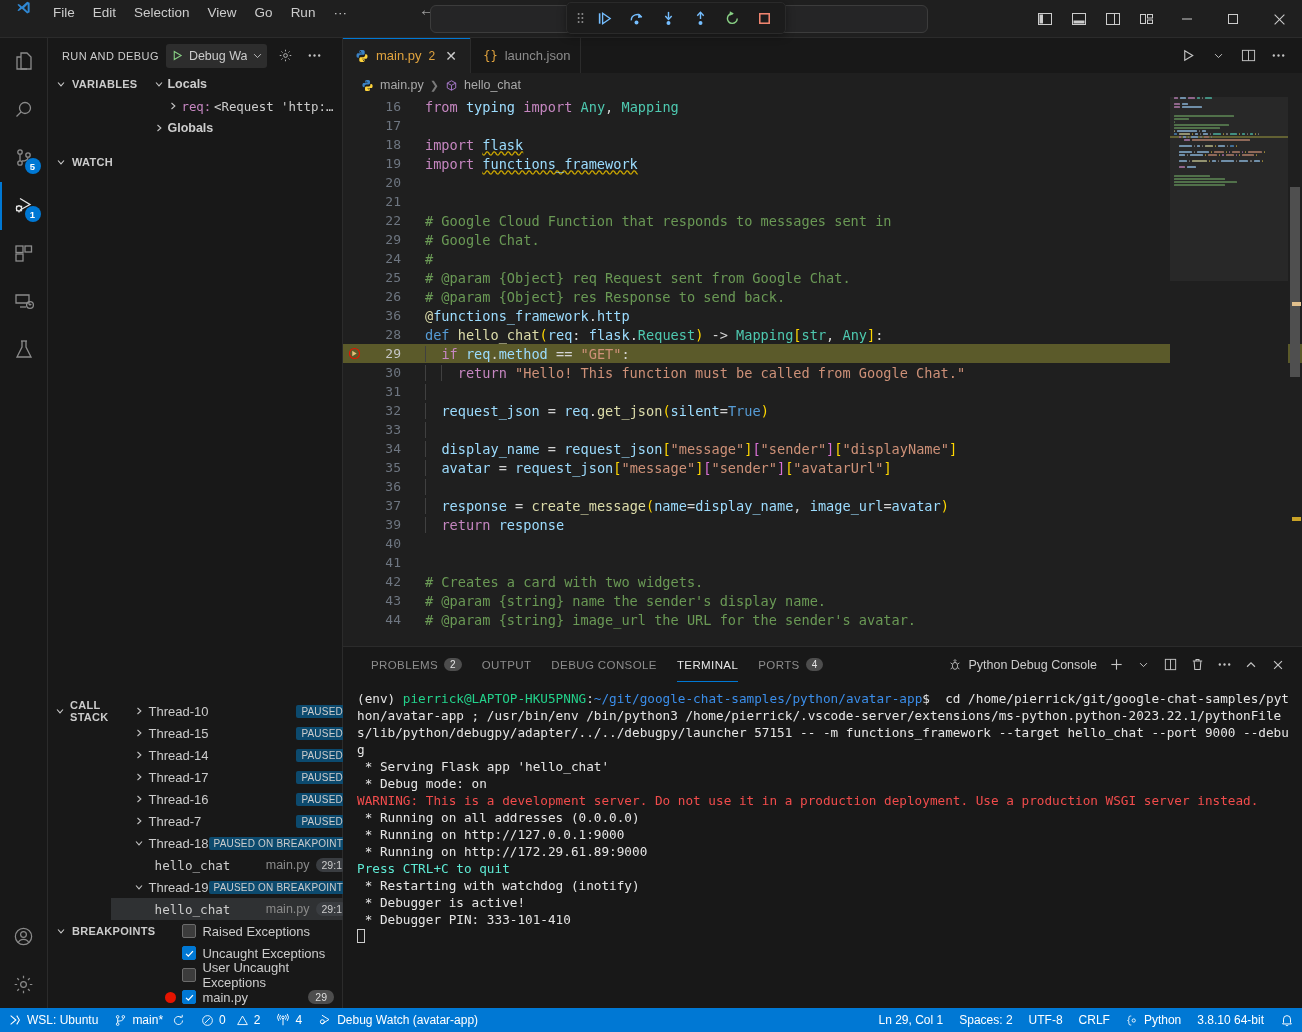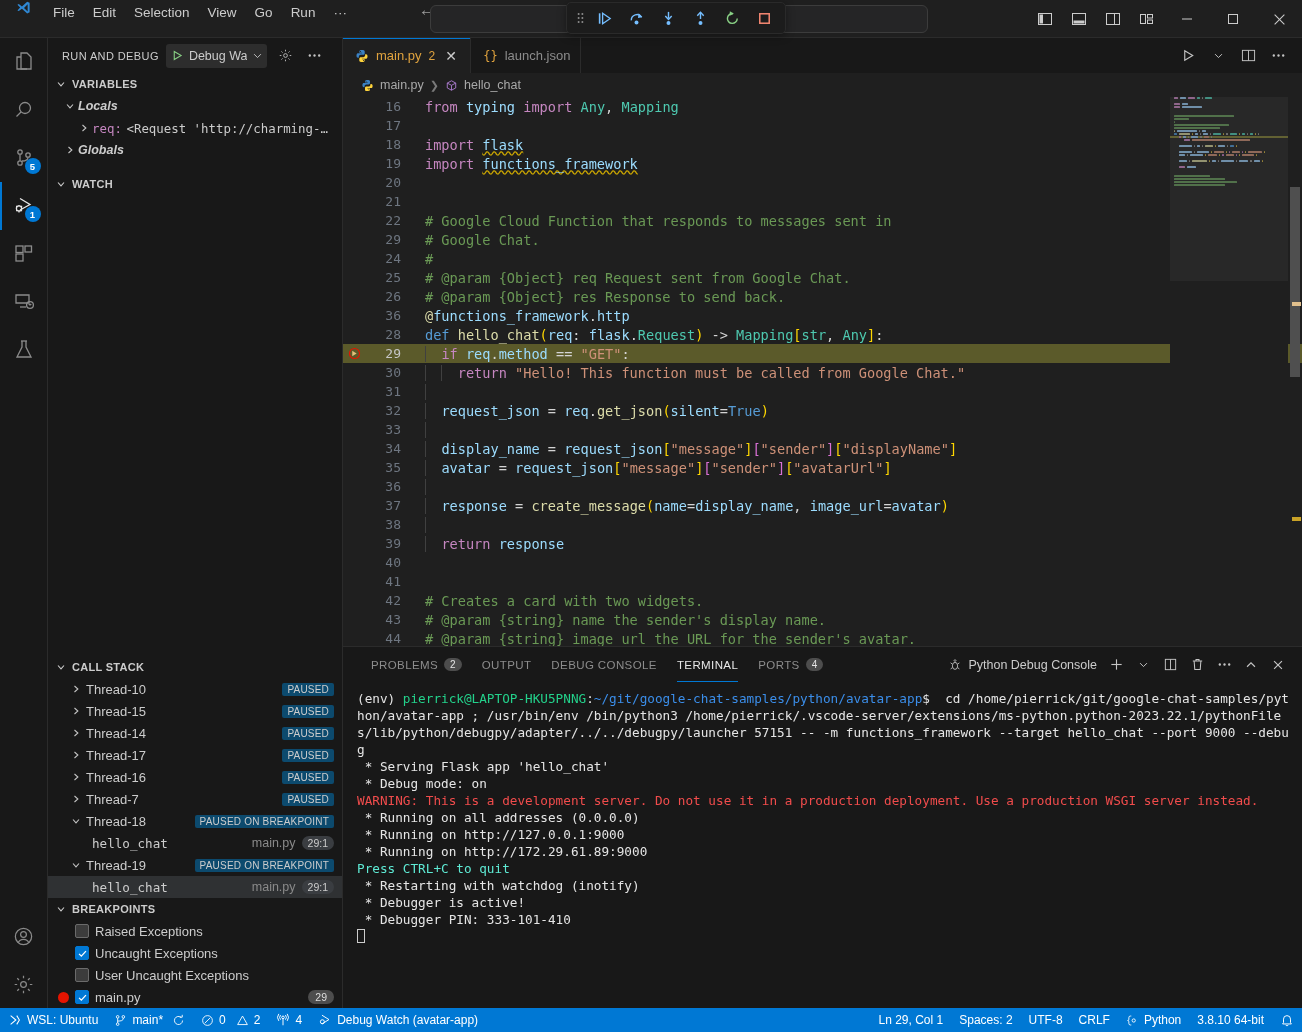--- a/index.html
+++ b/index.html
@@ -79,37 +79,37 @@
     height: 35px; display: flex; align-items: center; padding: 0 6px 0 14px; gap: 7px; flex:0 0 35px;
   }
   .sb-title { font-size: 11px; letter-spacing: .4px; color: #cccccc; text-transform: uppercase; font-weight: 400; white-space: nowrap; }
   .cfg-select {
     display: flex; align-items: center; gap: 5px; background: #2d2d2d; height: 24px;
     border-radius: 3px; padding: 0 4px 0 5px; max-width: 118px; overflow:hidden;
   }
   .cfg-name { font-size: 12.5px; color: #cccccc; white-space: nowrap; overflow: hidden; }
   .sb-hdr-btn { width: 22px; height: 22px; display:flex; align-items:center; justify-content:center; color:#c5c5c5; }
 
-  .section { display: flex; flex-direction: column; min-height: 0; }
+  .section { display: flex; flex-direction: row; min-height: 0; }
   .sec-header {
     height: 22px; display: flex; align-items: center; gap: 4px; padding-left: 6px;
     font-size: 11px; font-weight: 700; letter-spacing: .3px; color: #cccccc; flex: 0 0 22px;
   }
   .chev { width: 14px; display: inline-flex; align-items: center; justify-content: center; color: #cccccc; }
 
   .tree-row {
     height: 22px; display: flex; align-items: center; font-size: 13px; color: #cccccc;
     padding-right: 8px; white-space: nowrap; position: relative;
   }
   .tree-row .twisty { width: 16px; display:flex; align-items:center; justify-content:center; color:#c5c5c5; flex:0 0 16px; }
 
   .vars-body { height: 78px; overflow: hidden; }
   .var-key { color: #c586c0; font-family: "DejaVu Sans Mono", monospace; font-size: 12.4px; }
   .var-val { color: #cccccc; font-family: "DejaVu Sans Mono", monospace; font-size: 12.4px; overflow:hidden; text-overflow:ellipsis; }
-  .bold-label { font-weight: 700; font-size: 12.5px; font-style: italic; }
+  .bold-label { font-weight: 700; font-size: 12.5px; }
 
   .watch-body { flex: 1 1 auto; }
 
   .cs-body { }
   .cs-row { height: 22px; display:flex; align-items:center; font-size:13px; padding-left: 22px; padding-right: 8px; }
   .cs-row.selected { background: #2f3133; }
   .cs-name { color: #cccccc; white-space: nowrap; }
   .cs-name.mono { font-family: "DejaVu Sans Mono", monospace; font-size: 12.6px; }
   .cs-tag {
     background: #0c4a6e; color: #cccccc; font-size: 10px; border-radius: 2px;
@@ -721,21 +721,20 @@
                     <path d="M5.2 4.6 L10.6 8 L5.2 11.4 Z" fill="#e5c07b"></path>
                   </svg></div><div class="ln">29</div><div class="code-text"><span class="indent-guide" style="left: 16px;"></span><span>  </span><span class="kw">if</span><span class="op"> </span><span class="id">req</span><span class="op">.</span><span class="id">method</span><span class="op"> == </span><span class="str">"GET"</span><span class="op">:</span></div></div>
               <div class="code-line"><div class="gutter-glyph"></div><div class="ln">30</div><div class="code-text"><span class="indent-guide" style="left: 16px;"></span><span class="indent-guide" style="left: 32.4px;"></span><span>    </span><span class="kw">return</span><span class="op"> </span><span class="str">"Hello! This function must be called from Google Chat."</span></div></div>
               <div class="code-line"><div class="gutter-glyph"></div><div class="ln">31</div><div class="code-text"><span class="indent-guide" style="left: 16px;"></span><span>  </span></div></div>
               <div class="code-line"><div class="gutter-glyph"></div><div class="ln">32</div><div class="code-text"><span class="indent-guide" style="left: 16px;"></span><span>  </span><span class="id">request_json</span><span class="op"> = </span><span class="id">req</span><span class="op">.</span><span class="fn">get_json</span><span class="brk1">(</span><span class="id">silent</span><span class="op">=</span><span class="kw2">True</span><span class="brk1">)</span></div></div>
               <div class="code-line"><div class="gutter-glyph"></div><div class="ln">33</div><div class="code-text"><span class="indent-guide" style="left: 16px;"></span><span>  </span></div></div>
               <div class="code-line"><div class="gutter-glyph"></div><div class="ln">34</div><div class="code-text"><span class="indent-guide" style="left: 16px;"></span><span>  </span><span class="id">display_name</span><span class="op"> = </span><span class="id">request_json</span><span class="brk1">[</span><span class="str">"message"</span><span class="brk1">]</span><span class="brk2">[</span><span class="str">"sender"</span><span class="brk2">]</span><span class="brk1">[</span><span class="str">"displayName"</span><span class="brk1">]</span></div></div>
               <div class="code-line"><div class="gutter-glyph"></div><div class="ln">35</div><div class="code-text"><span class="indent-guide" style="left: 16px;"></span><span>  </span><span class="id">avatar</span><span class="op"> = </span><span class="id">request_json</span><span class="brk1">[</span><span class="str">"message"</span><span class="brk1">]</span><span class="brk2">[</span><span class="str">"sender"</span><span class="brk2">]</span><span class="brk1">[</span><span class="str">"avatarUrl"</span><span class="brk1">]</span></div></div>
               <div class="code-line"><div class="gutter-glyph"></div><div class="ln">36</div><div class="code-text"><span class="indent-guide" style="left: 16px;"></span><span>  </span></div></div>
               <div class="code-line"><div class="gutter-glyph"></div><div class="ln">37</div><div class="code-text"><span class="indent-guide" style="left: 16px;"></span><span>  </span><span class="id">response</span><span class="op"> = </span><span class="fn">create_message</span><span class="brk1">(</span><span class="id">name</span><span class="op">=</span><span class="id">display_name</span><span class="op">, </span><span class="id">image_url</span><span class="op">=</span><span class="id">avatar</span><span class="brk1">)</span></div></div>
-              <div class="code-line"><div class="gutter-glyph"></div><div class="ln">38</div><div class="code-text"><span class="indent-guide" style="left: 16px;"></span><span>  </span></div></div>
               <div class="code-line"><div class="gutter-glyph"></div><div class="ln">39</div><div class="code-text"><span class="indent-guide" style="left: 16px;"></span><span>  </span><span class="kw">return</span><span class="op"> </span><span class="id">response</span></div></div>
               <div class="code-line"><div class="gutter-glyph"></div><div class="ln">40</div><div class="code-text"><span></span></div></div>
               <div class="code-line"><div class="gutter-glyph"></div><div class="ln">41</div><div class="code-text"><span></span></div></div>
               <div class="code-line"><div class="gutter-glyph"></div><div class="ln">42</div><div class="code-text"><span></span><span class="cmt"># Creates a card with two widgets.</span></div></div>
               <div class="code-line"><div class="gutter-glyph"></div><div class="ln">43</div><div class="code-text"><span></span><span class="cmt"># @param {string} name the sender's display name.</span></div></div>
               <div class="code-line"><div class="gutter-glyph"></div><div class="ln">44</div><div class="code-text"><span></span><span class="cmt"># @param {string} image_url the URL for the sender's avatar.</span></div></div>
             </div>
 
           <div class="minimap" id="minimap">
             <div class="mm-slider"></div>

